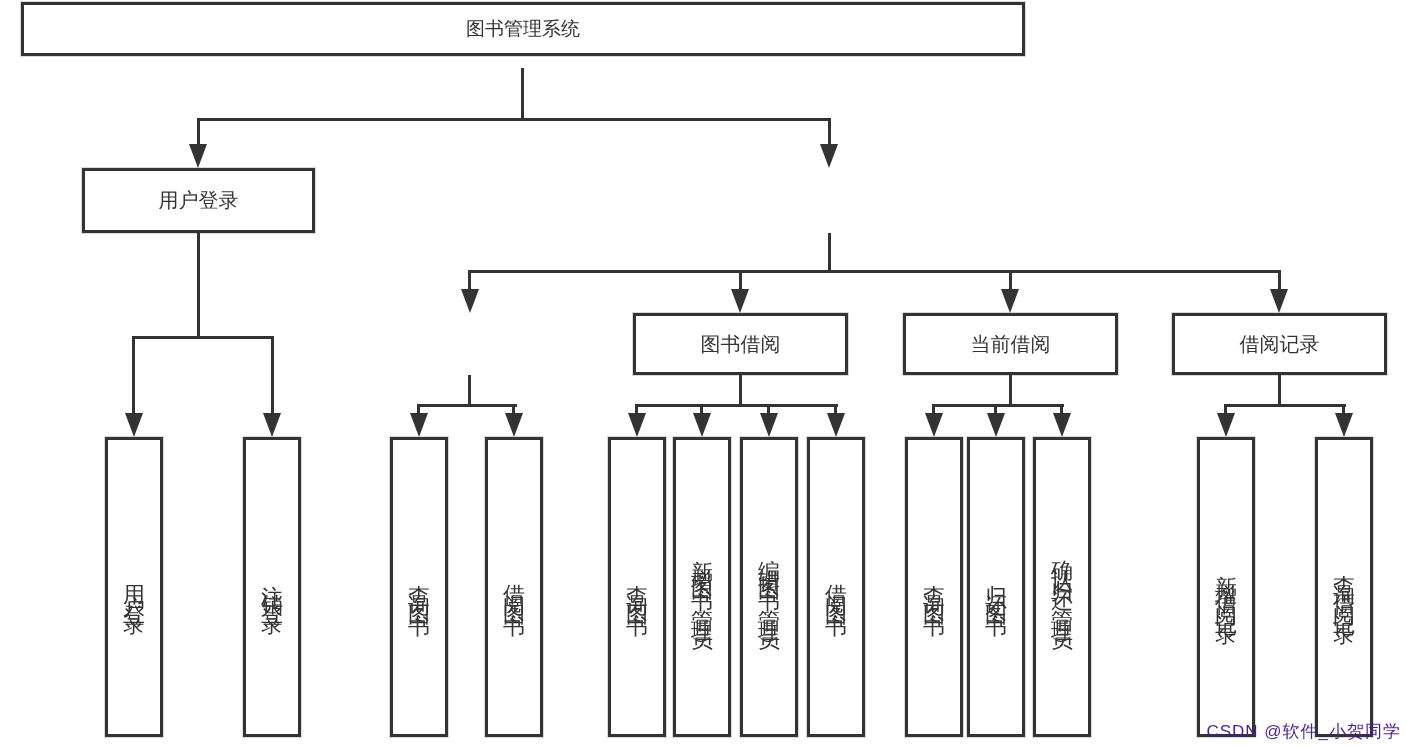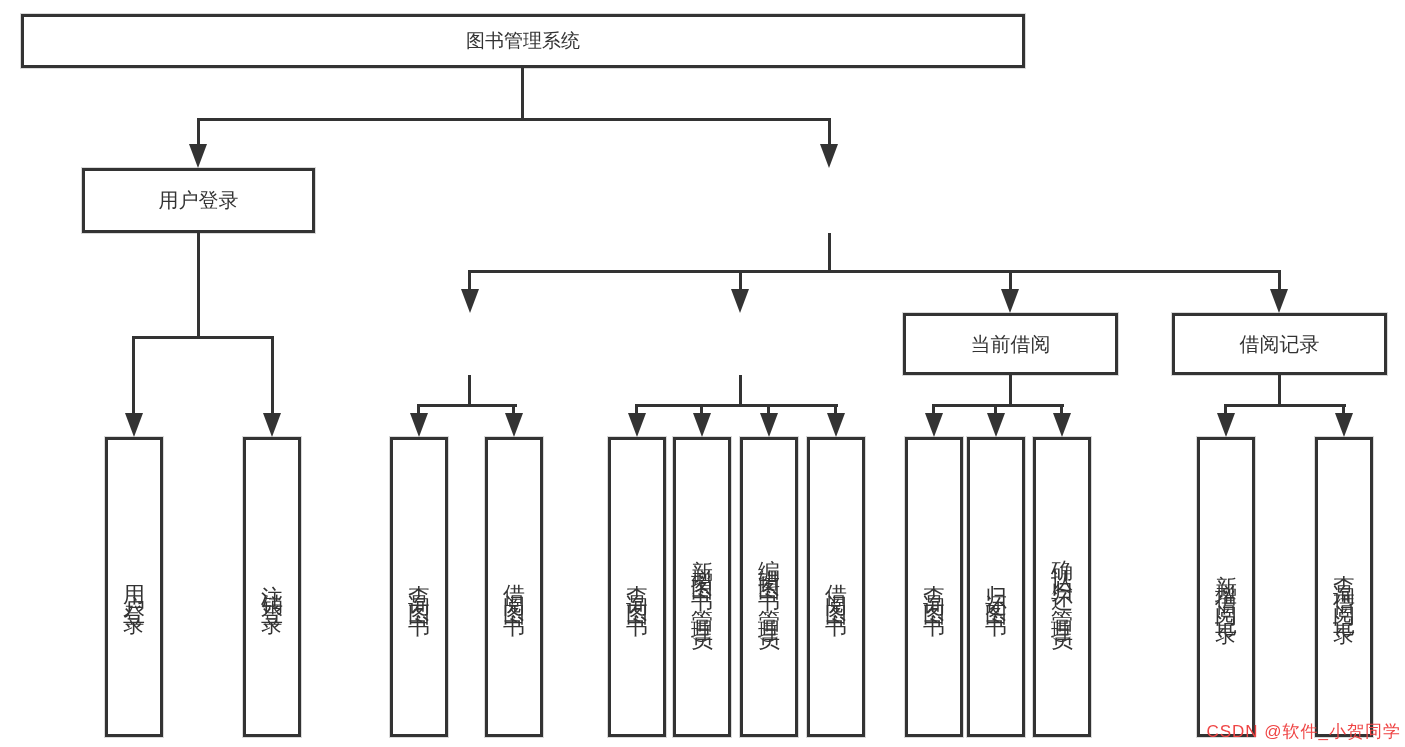--- a/index.html
+++ b/index.html
@@ -20,30 +20,30 @@
   }
   .hline,.vline{position:absolute;background:#333333;}
   .hline{height:3px;}
   .vline{width:3px;}
   .arrow{
     position:absolute;width:0;height:0;
     border-left:9px solid transparent;border-right:9px solid transparent;
     border-top:24px solid #333333;
   }
   .watermark{
-    position:absolute;right:4px;bottom:4px;font-size:17px;color:#ef4444;
+    position:absolute;right:4px;bottom:4px;font-size:17px;color:#4c1d95;
     white-space:nowrap;letter-spacing:1px;
   }
 </style>
 </head>
 <body>
 
 <div id="stage">
 
-  <div class="box" style="left:21px;top:14px;width:1004px;height:54px;">
+  <div class="box" style="left:21px;top:2px;width:1004px;height:54px;">
     <span class="hlabel root-label">图书管理系统</span>
   </div>
 
   <div class="vline" style="left:521px;top:68px;height:52px;"></div>
   <div class="hline" style="left:197px;top:118px;width:634px;"></div>
   <div class="vline" style="left:197px;top:118px;height:30px;"></div>
   <div class="arrow" style="left:189px;top:144px;"></div>
   <div class="vline" style="left:828px;top:118px;height:30px;"></div>
   <div class="arrow" style="left:820px;top:144px;"></div>
 
@@ -62,20 +62,23 @@
   <div class="hline" style="left:468px;top:270px;width:813px;"></div>
   <div class="vline" style="left:468px;top:273px;height:20px;"></div>
   <div class="arrow" style="left:461px;top:289px;"></div>
   <div class="vline" style="left:739px;top:273px;height:20px;"></div>
   <div class="arrow" style="left:731px;top:289px;"></div>
   <div class="vline" style="left:1009px;top:273px;height:20px;"></div>
   <div class="arrow" style="left:1001px;top:289px;"></div>
   <div class="vline" style="left:1278px;top:273px;height:20px;"></div>
   <div class="arrow" style="left:1270px;top:289px;"></div>
 
+  <div class="box" style="left:633px;top:313px;width:215px;height:62px;">
+    <span class="hlabel">图书借阅</span>
+  </div>
   <div class="box" style="left:903px;top:313px;width:215px;height:62px;">
     <span class="hlabel">当前借阅</span>
   </div>
   <div class="box" style="left:1172px;top:313px;width:215px;height:62px;">
     <span class="hlabel">借阅记录</span>
   </div>
 
   <div class="vline" style="left:468px;top:375px;height:32px;"></div>
   <div class="hline" style="left:417px;top:404px;width:100px;"></div>
   <div class="vline" style="left:417px;top:404px;height:12px;"></div>

